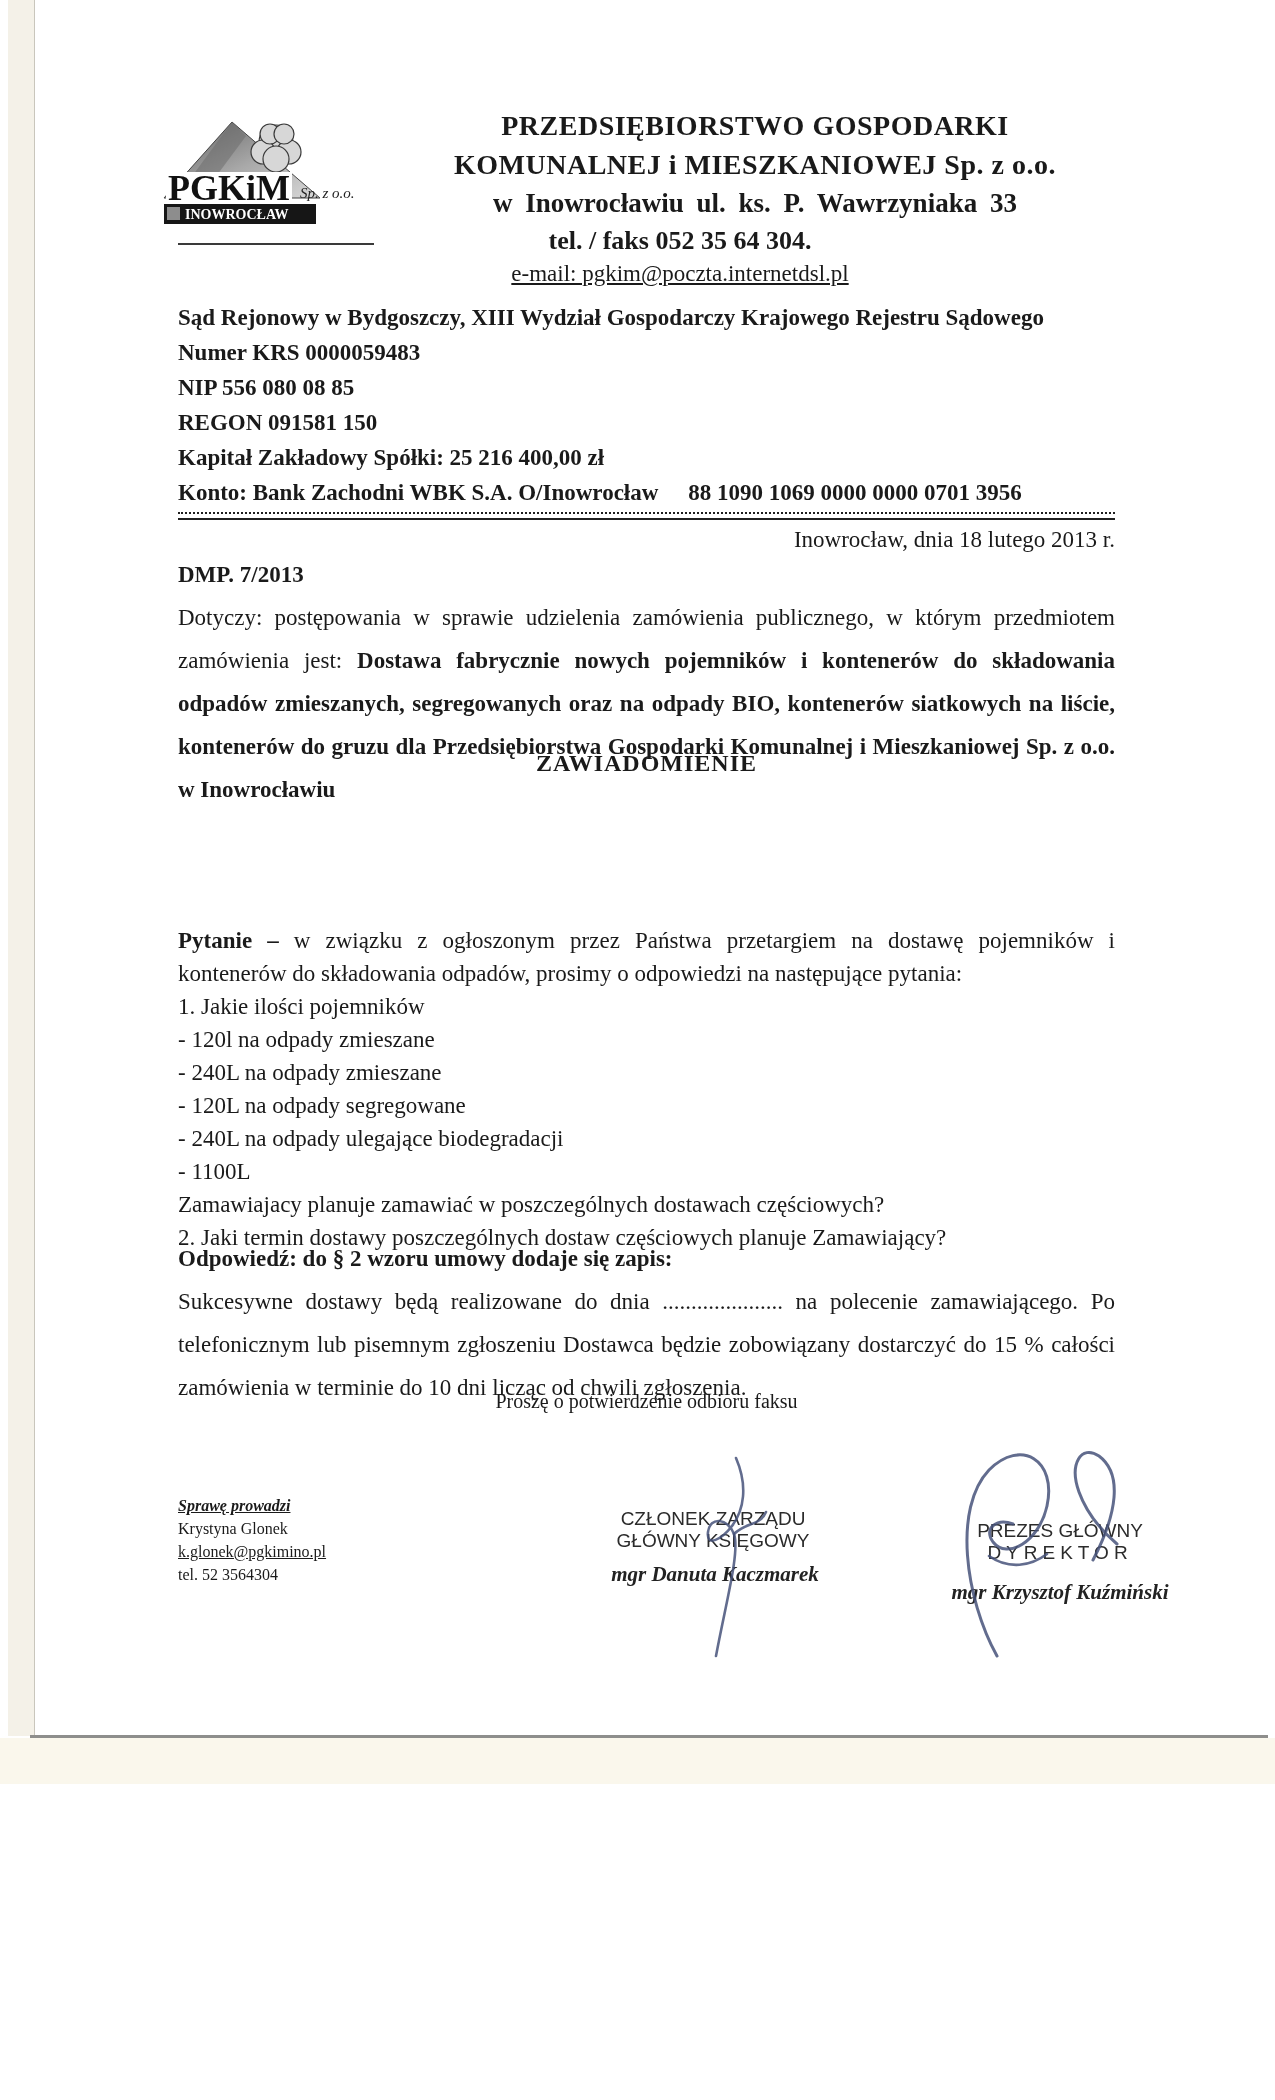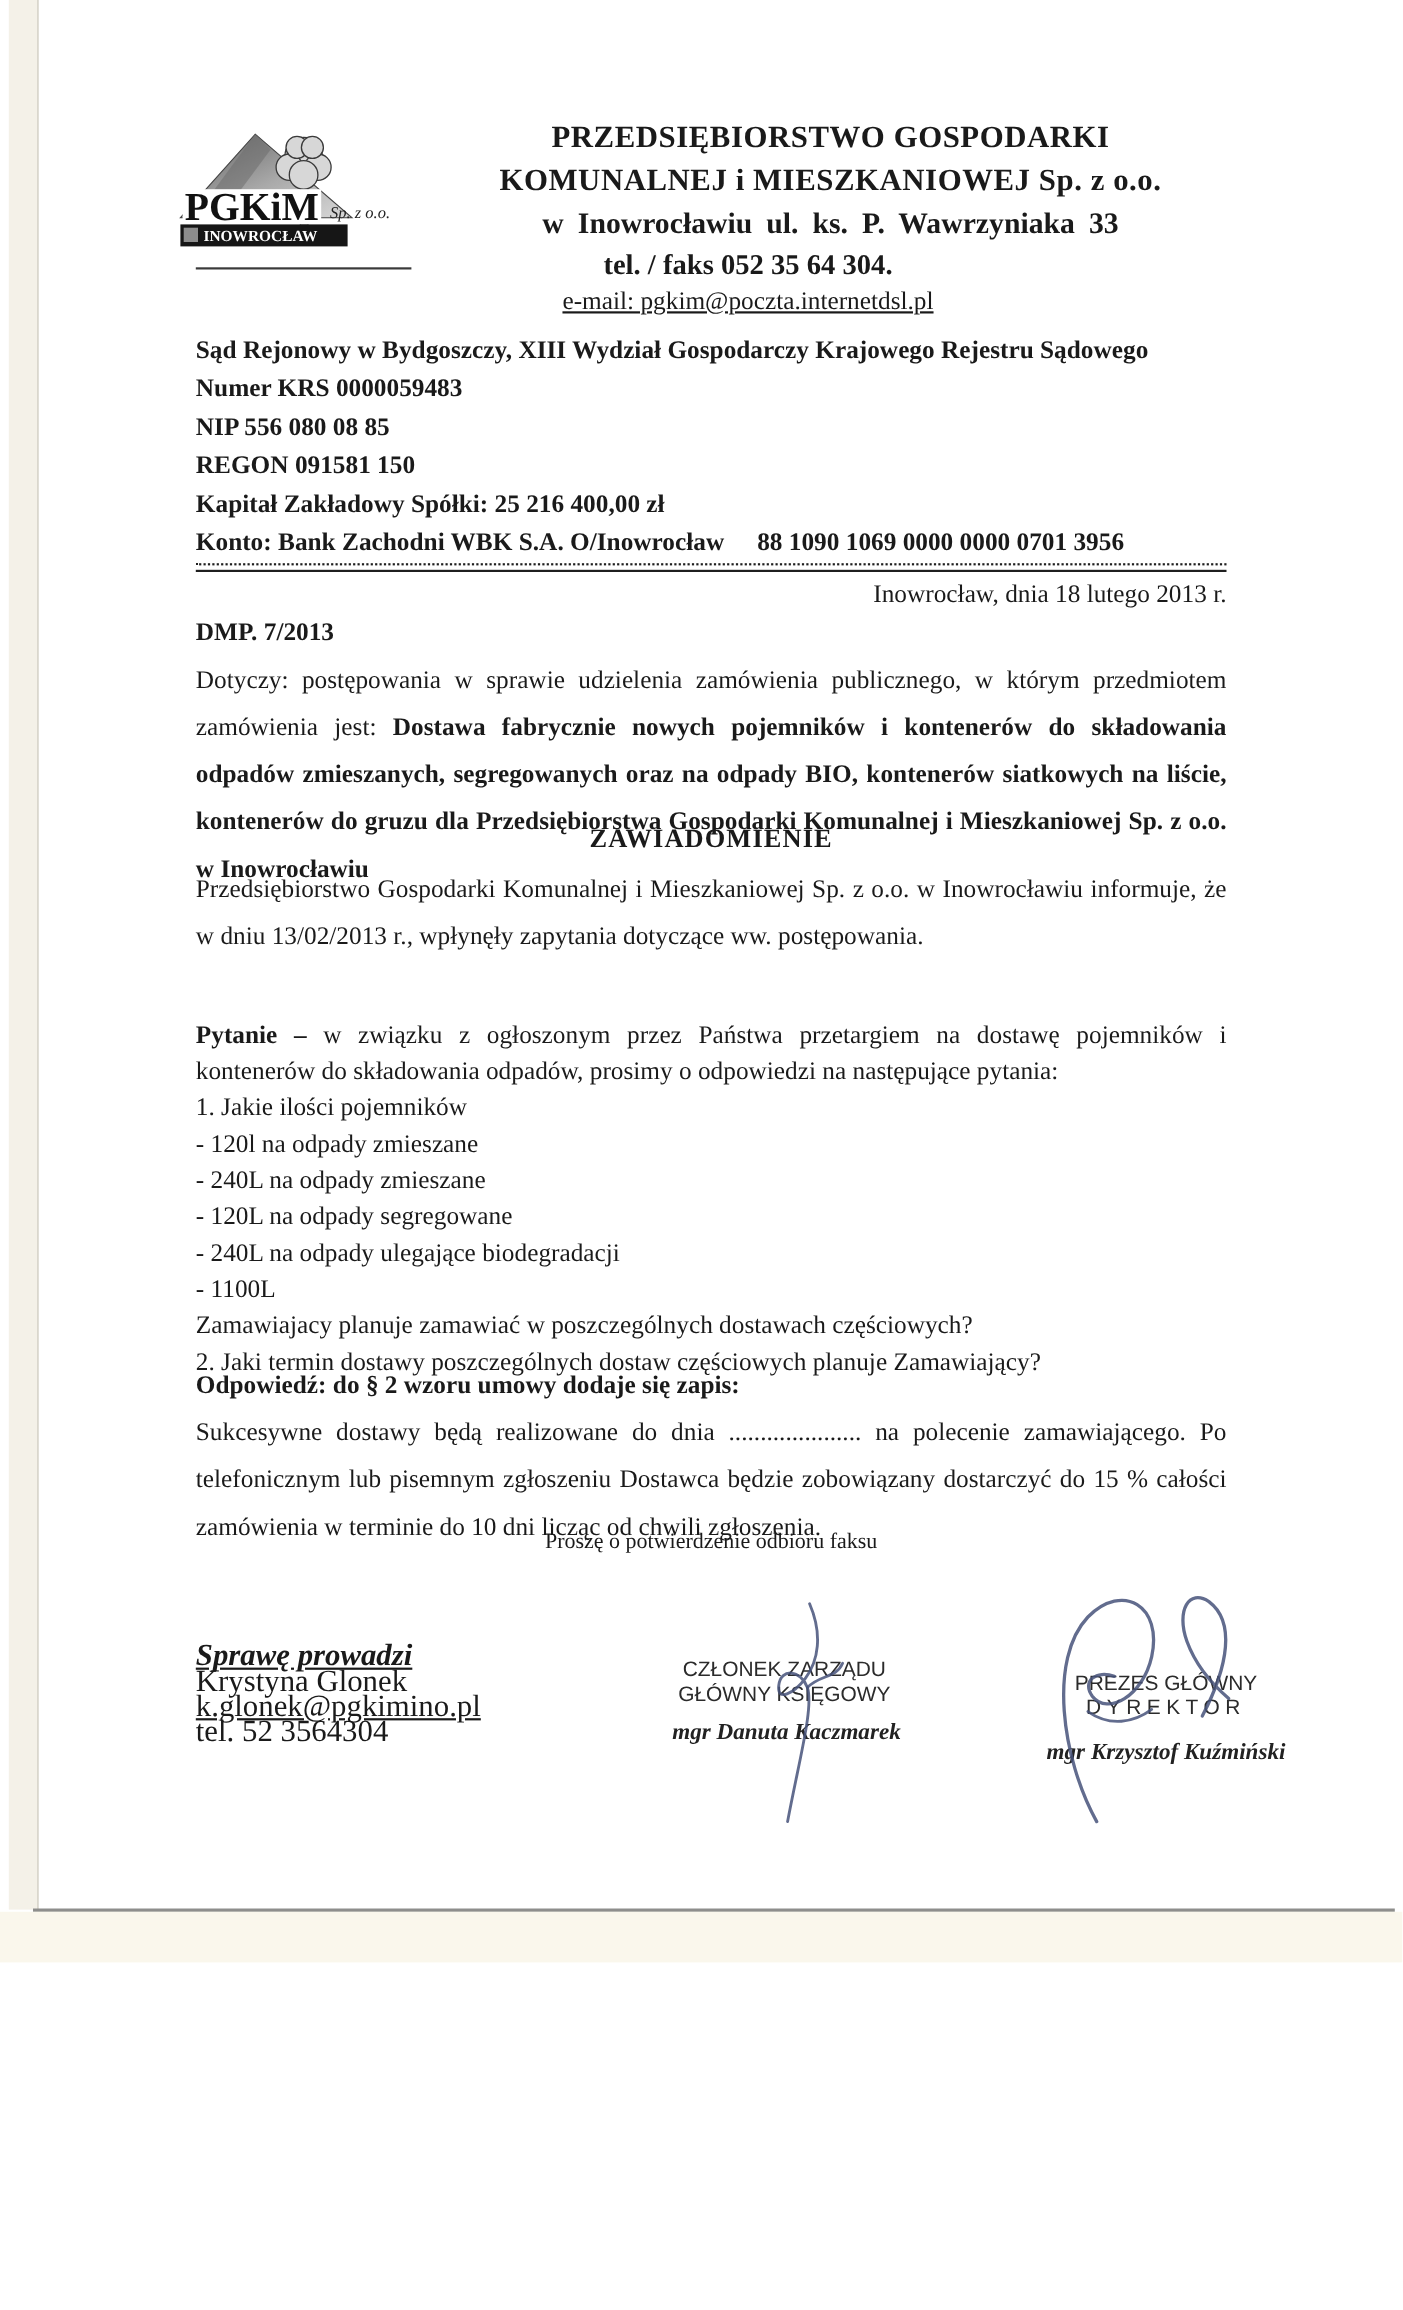--- a/index.html
+++ b/index.html
@@ -34,21 +34,21 @@
   .notice { left:178px; top:786px; width:937px; }
   .notice p { margin:0; }
   .question { left:178px; top:924px; width:937px; font-size:23px; line-height:33px; }
   .question p { margin:0; text-align:justify; }
   .q-line { text-align:left; }
   .ans-head { left:178px; top:1246px; font-size:23px; font-weight:bold; }
   .ans-body { left:178px; top:1280px; width:937px; }
   .closing { left:178px; top:1390px; width:937px; text-align:center; font-size:20px; }
   b, .bold { font-weight:bold; }
   
-  .handler { left:178px; top:1494px; font-size:28px; line-height:23px; }
+  .handler { left:178px; top:1494px; font-size:16px; line-height:23px; }
   .handler-title { font-weight:bold; font-style:italic; text-decoration:underline; }
   .handler-mail { text-decoration:underline; }
   .stamp { font-family:"Liberation Sans", sans-serif; font-size:19px; line-height:22px; text-align:center; color:#2b2b2b; }
   .stamp-member { left:598px; top:1508px; width:230px; }
   .stamp-president { left:950px; top:1520px; width:220px; }
   .spread { letter-spacing:5px; }
   .sig-name { font-style:italic; font-weight:bold; font-size:21px; text-align:center; color:#222; }
   .name-member { left:575px; top:1562px; width:280px; }
   .name-president { left:928px; top:1580px; width:264px; }
   .ink { fill:none; stroke:#46527a; stroke-width:2.6px; stroke-linecap:round; opacity:.85; }
@@ -117,21 +117,20 @@
   <div class="abs sep"></div>
 
   <div class="abs dateline">Inowrocław, dnia 18 lutego 2013 r.</div>
   <div class="abs refnum">DMP. 7/2013</div>
 
   <p class="abs par subject" style="margin:0;"><span>Dotyczy: postępowania w sprawie udzielenia zamówienia publicznego, w którym przedmiotem zamówienia jest: </span><b>Dostawa fabrycznie nowych pojemników i kontenerów do składowania odpadów zmieszanych, segregowanych oraz na odpady BIO, kontenerów siatkowych na liście, kontenerów do gruzu dla Przedsiębiorstwa Gospodarki Komunalnej i Mieszkaniowej Sp. z o.o. w Inowrocławiu</b></p>
 
   <div class="abs notice-title">ZAWIADOMIENIE</div>
 
   <div class="abs par notice">
-    <p>Przedsiębiorstwo Gospodarki Komunalnej i Mieszkaniowej Sp. z o.o. w Inowrocławiu informuje, że w dniu 13/02/2013 r., wpłynęły zapytania dotyczące ww. postępowania.</p>
   </div>
 
   <div class="abs question">
     <p><b>Pytanie –</b><span> w związku z ogłoszonym przez Państwa przetargiem na dostawę pojemników i kontenerów do składowania odpadów, prosimy o odpowiedzi na następujące pytania:</span></p>
     <div class="q-line">1. Jakie ilości pojemników</div>
     <div class="q-line">- 120l na odpady zmieszane</div>
     <div class="q-line">- 240L na odpady zmieszane</div>
     <div class="q-line">- 120L na odpady segregowane</div>
     <div class="q-line">- 240L na odpady ulegające biodegradacji</div>
     <div class="q-line">- 1100L</div>

